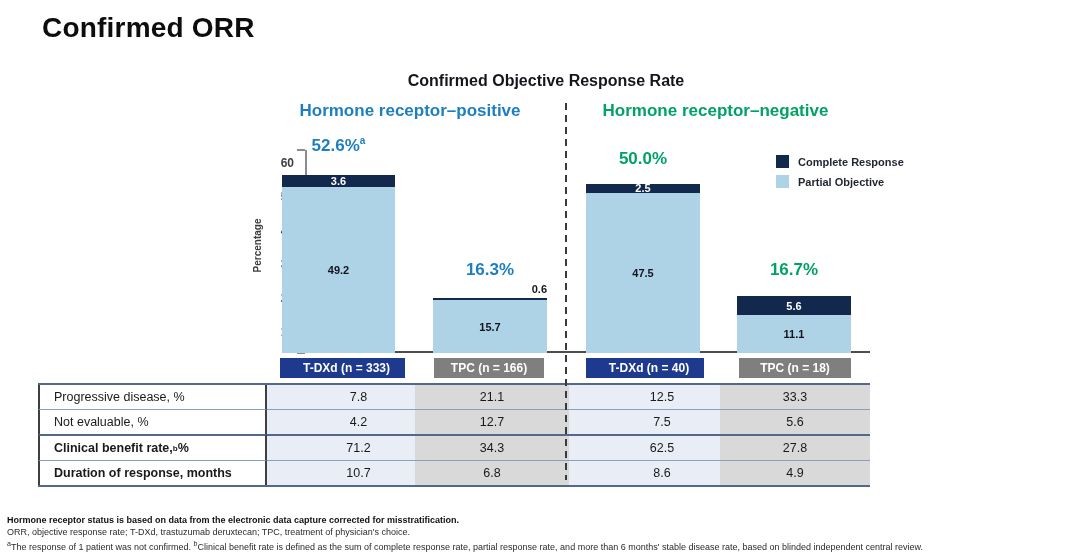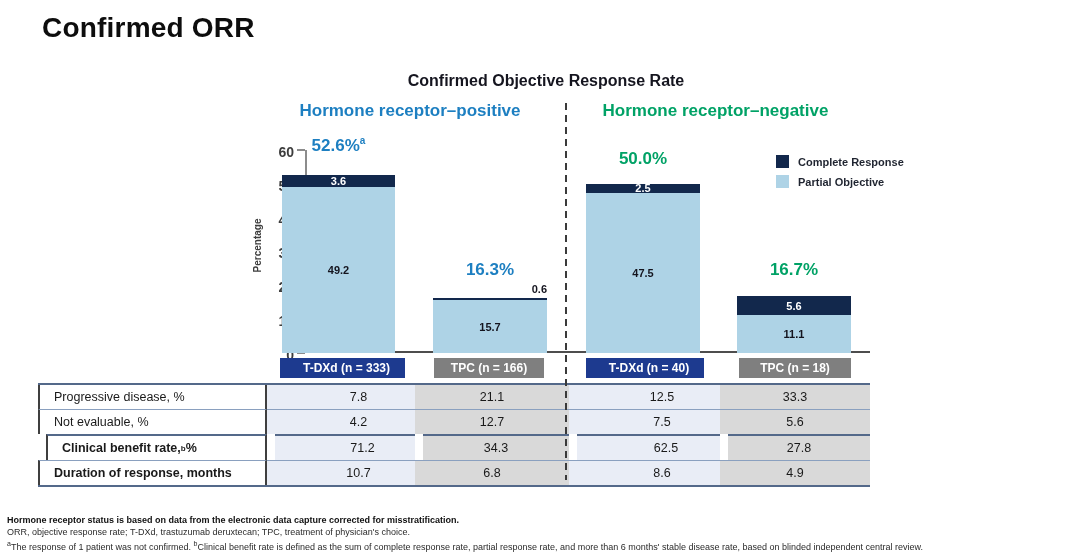--- a/index.html
+++ b/index.html
@@ -13,21 +13,21 @@
   .section-header.pos{left:275px;width:270px;color:var(--hr-positive-blue);}
   .section-header.neg{left:578px;width:275px;color:var(--hr-negative-green);}
 
   .dashed-divider{position:absolute;left:565px;top:103px;width:2px;height:377px;z-index:12;
     background:repeating-linear-gradient(to bottom,#3a3a3a 0 7px,transparent 7px 12px);}
 
   
   .y-axis-line{position:absolute;left:305px;top:150px;width:2px;height:203px;background:#8c8c8c;}
   .x-baseline{position:absolute;left:305px;top:351px;width:565px;height:2px;background:#4d4d4d;}
   .tick{position:absolute;left:297px;width:8px;height:2px;background:#8c8c8c;}
-  .tick-label{position:absolute;left:266px;width:28px;text-align:right;font-size:14px;font-weight:bold;color:#3d3d3d;}
+  .tick-label{position:absolute;left:266px;width:28px;text-align:right;font-size:12px;font-weight:bold;color:#3d3d3d;margin-top:12px;}
   .y-axis-title{position:absolute;left:222px;top:240px;width:70px;text-align:center;font-size:10px;font-weight:bold;color:#3d3d3d;transform:rotate(-90deg);transform-origin:center;}
 
   
   .bar{position:absolute;display:flex;flex-direction:column;z-index:2;}
   .seg{display:flex;align-items:center;justify-content:center;}
   .seg.complete{background:var(--complete-navy);color:#fff;font-size:11px;font-weight:bold;}
   .seg.partial{background:var(--partial-blue);color:#14141e;font-size:11px;font-weight:bold;}
   .total-label{position:absolute;text-align:center;font-size:17px;font-weight:bold;z-index:3;}
   .total-label.pos{color:var(--hr-positive-blue);}
   .total-label.neg{color:var(--hr-negative-green);}
@@ -47,21 +47,21 @@
   .legend-swatch.partial{background:var(--partial-blue);}
   .legend-text{font-size:11px;font-weight:bold;color:#1f2430;}
 
   
   .data-table{position:absolute;left:38px;top:383px;width:832px;z-index:5;
     display:grid;grid-template-columns:229px 148px 154px 151px 150px;
     border-top:2px solid #54698a;border-bottom:2px solid #54698a;}
   .cell{height:22px;display:flex;align-items:center;justify-content:center;
     font-size:12.5px;color:#1a1a1a;border-top:1px solid #8aa0bf;padding:1px 0;}
   .cell.r0{border-top:none;}
-  .cell.r2{border-top:2px solid #54698a;margin-left:8px;}
+  .cell.r2{border-top:2px solid #54698a;}
   .cell.lbl{justify-content:flex-start;padding-left:14px;border-left:2px solid #3f3f3f;border-right:2px solid #3f3f3f;background:#fff;}
   .cell.lbl.bold{font-weight:bold;}
   .cell.lbl sup{font-size:8px;font-weight:bold;}
   .cell.light{background:var(--table-light-col);padding-left:35px;}
   .cell.gray{background:var(--table-gray-col);}
 
   
   .footnotes{position:absolute;left:7px;top:514px;width:1070px;font-size:9px;line-height:12px;color:#2b2b2b;}
   .footnotes .fn-bold{font-weight:bold;color:#111;}
   .footnotes sup{font-size:7px;}

